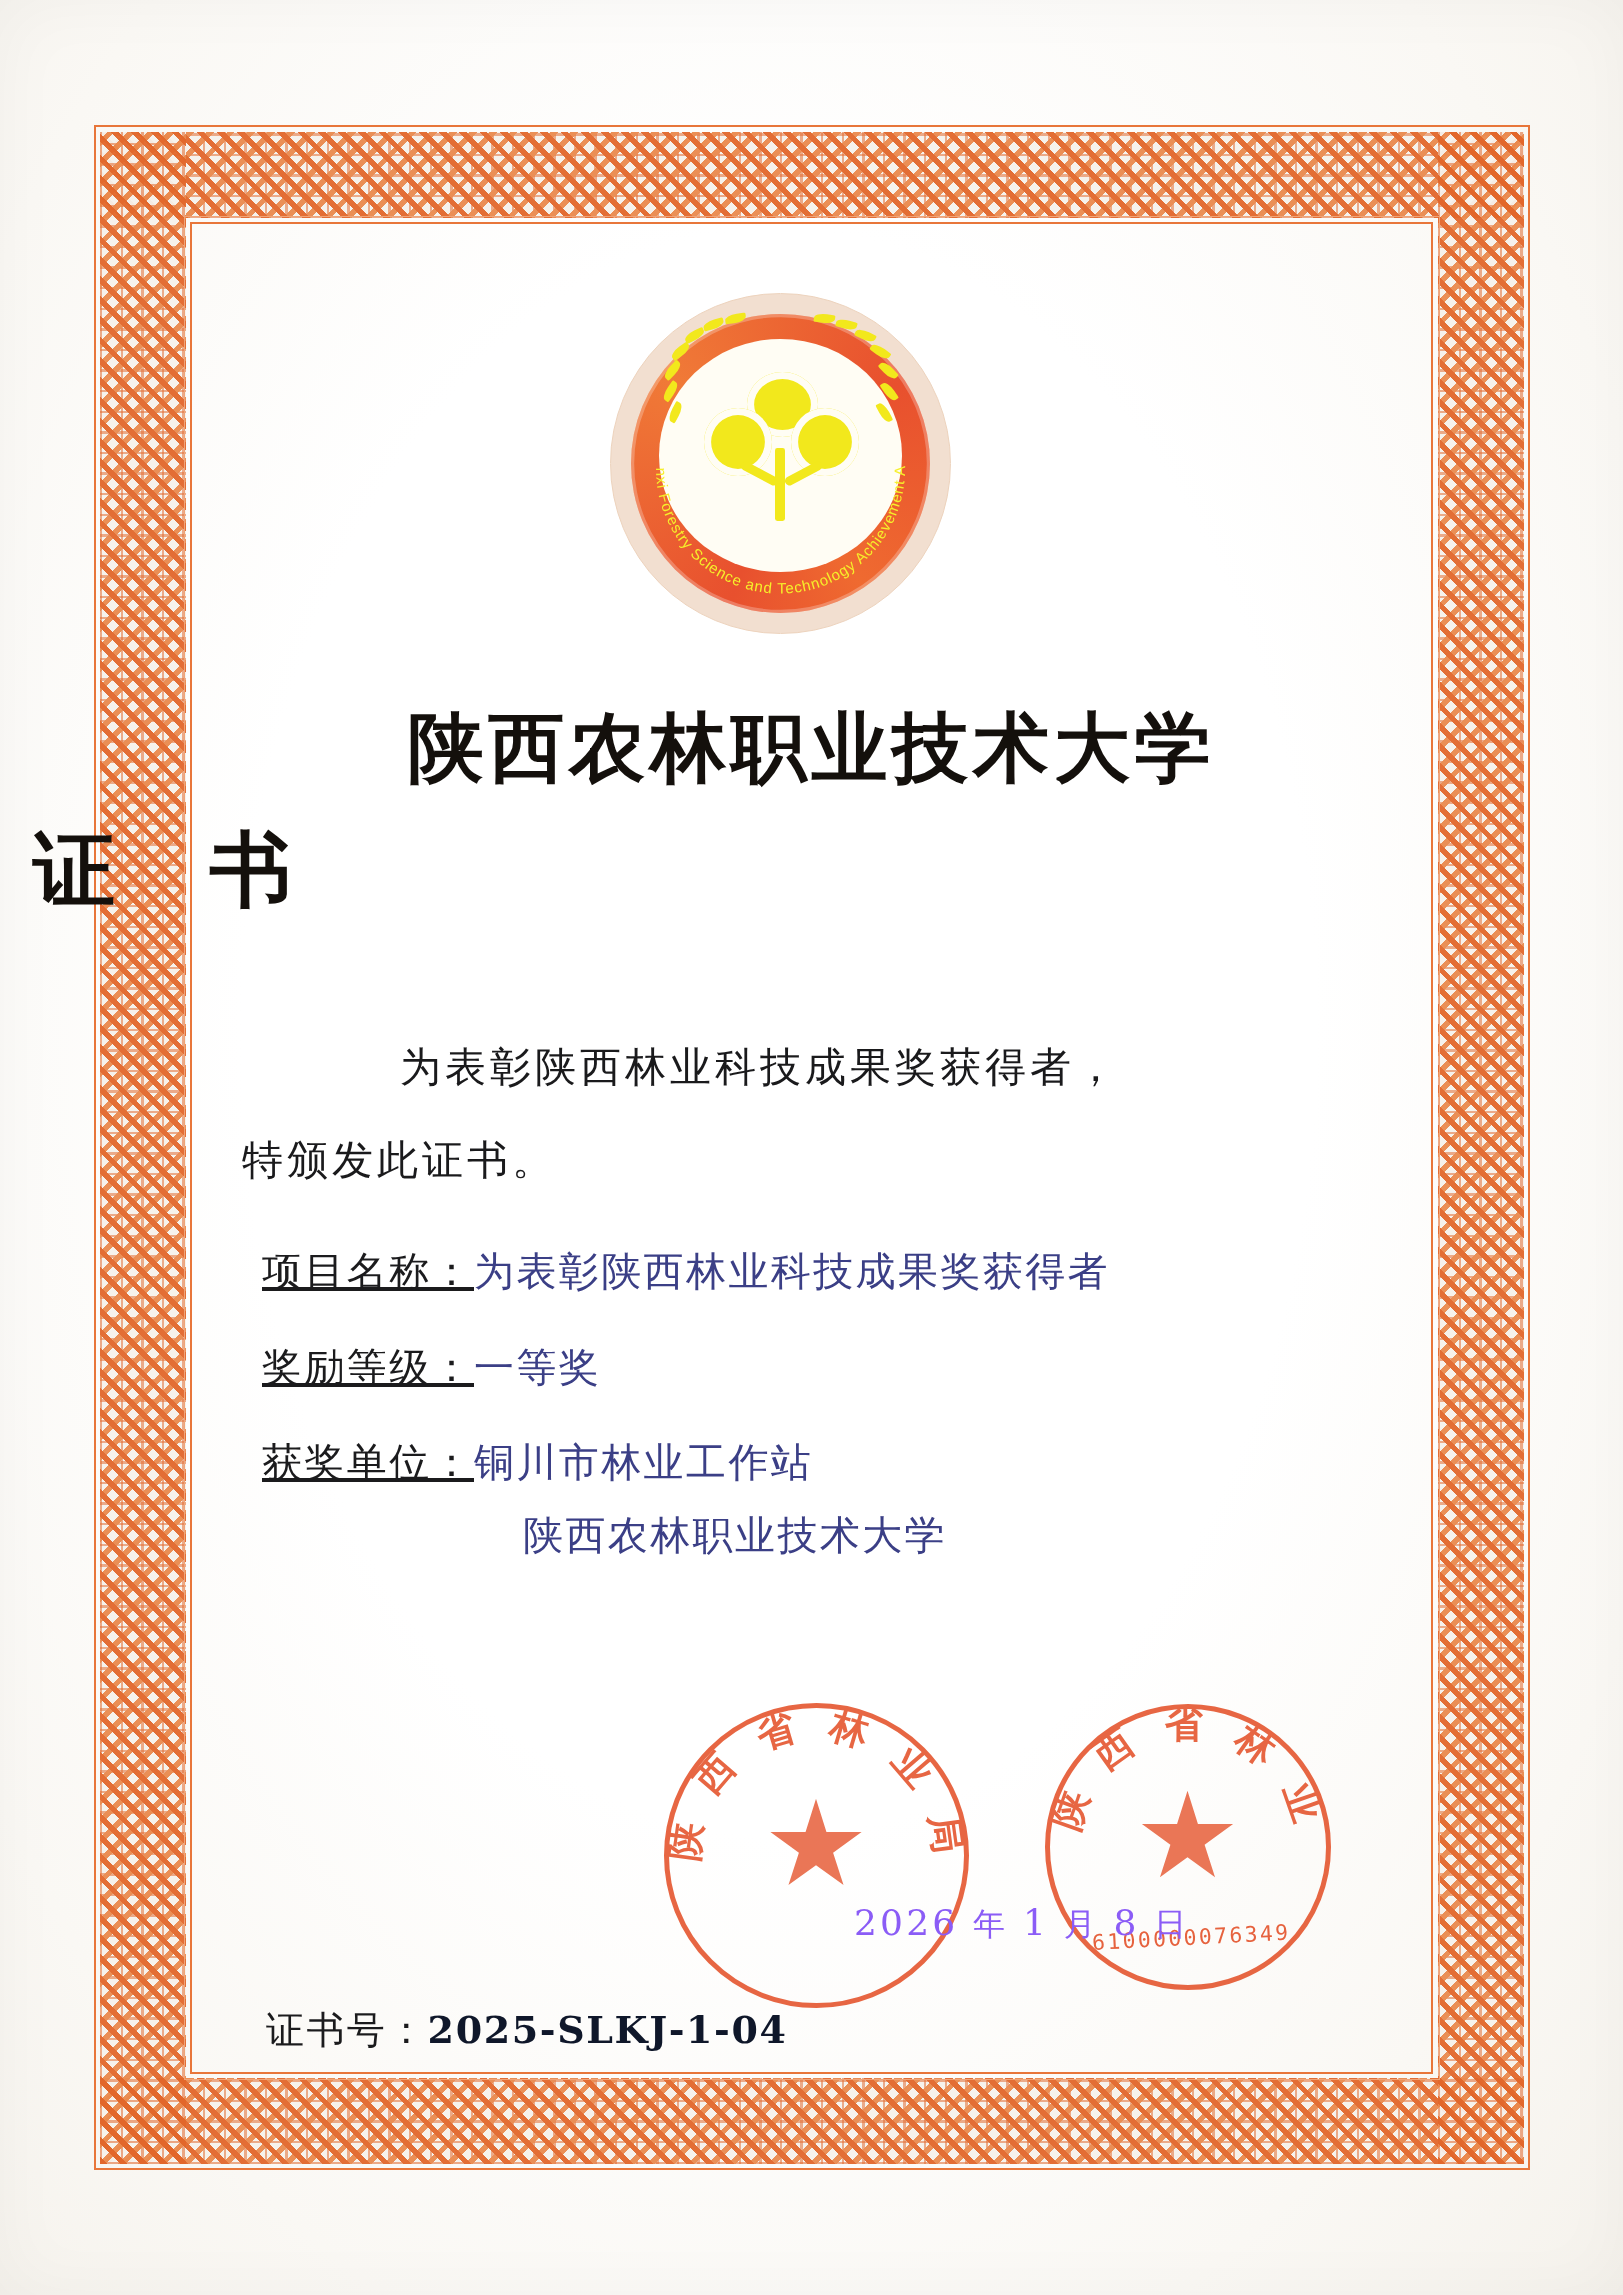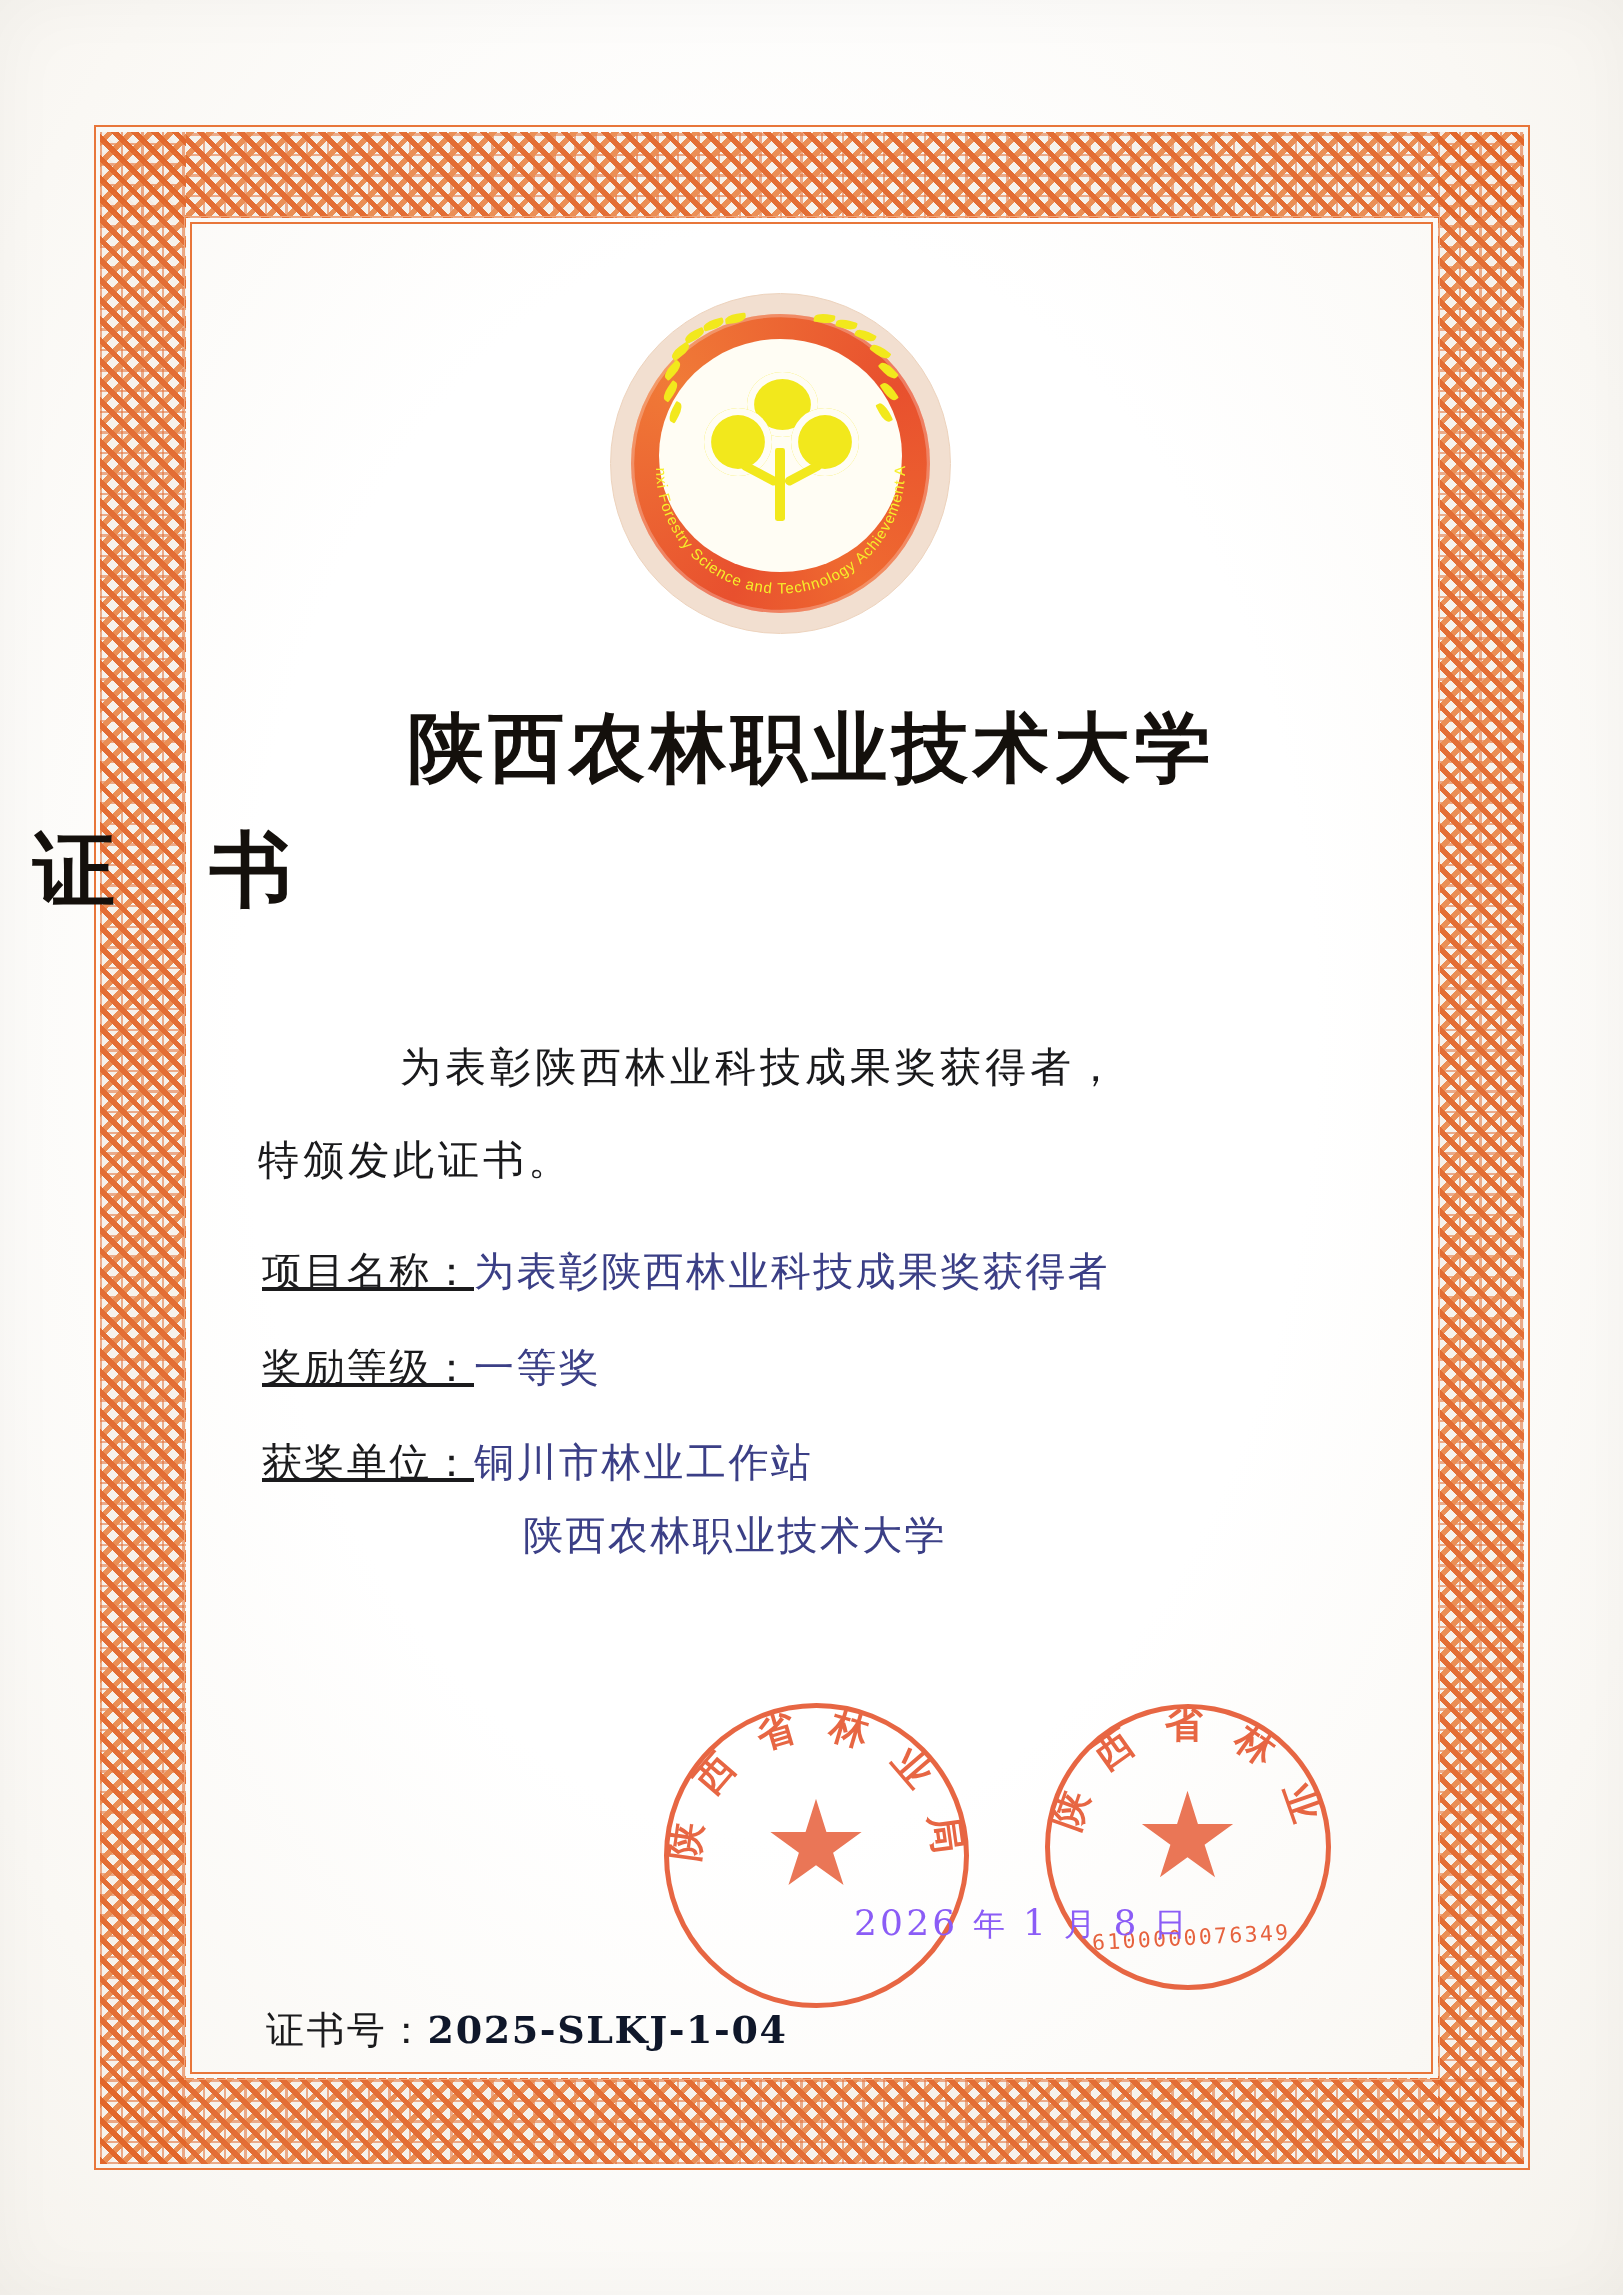--- a/index.html
+++ b/index.html
@@ -186,21 +186,21 @@
 
   
   .body-line {
     position: absolute;
     font-family: "DejaVu Serif", "Liberation Serif", serif;
     color: #1a1a1c;
     font-size: 41px;
     letter-spacing: 4px;
   }
   .body-l1 { left: 392px; top: 1040px; margin-left: 8px; }
-  .body-l2 { left: 242px; top: 1133px; margin-left: 16px; }
+  .body-l2 { left: 242px; top: 1133px; }
 
   .field-row {
     position: absolute;
     font-family: "DejaVu Serif", "Liberation Serif", serif;
     font-size: 40px;
     letter-spacing: 2.4px;
     white-space: nowrap;
   }
   .field-label { color: #1b1b1d; text-decoration: underline; }
   .field-value { color: #3b3f86; }

